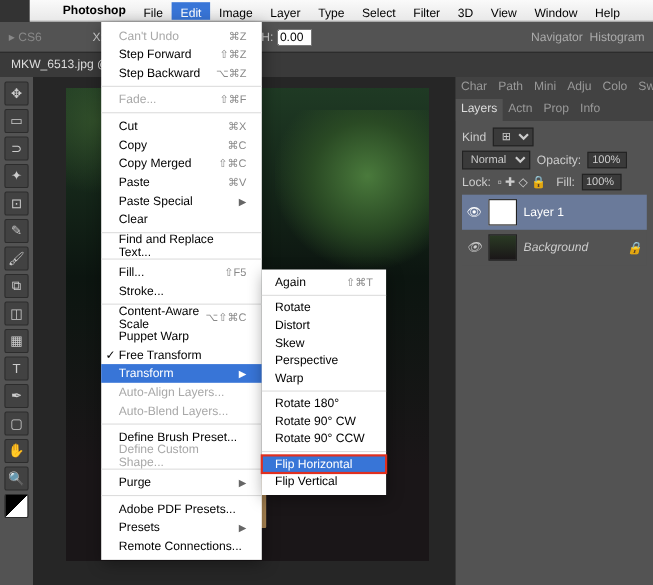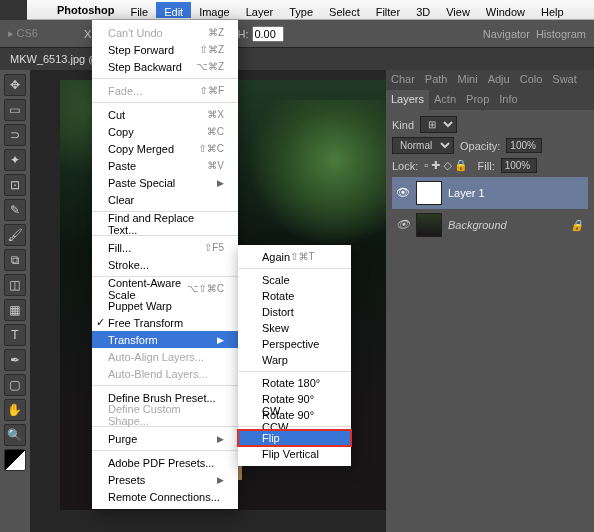--- a/index.html
+++ b/index.html
@@ -17,21 +17,21 @@
 .lefttools { width: 30px; background: #535353; display: flex; flex-direction: column; align-items: center; padding-top: 4px; gap: 3px; }
 .lefttools .tool { width: 22px; height: 22px; background: #424242; border: 1px solid #2c2c2c; border-radius: 2px; color: #ccc; display:flex; align-items:center; justify-content:center; font-size:12px; }
 .canvas { flex: 1; background: #262626; position: relative; overflow:hidden; }
 .photo { position: absolute; left: 30px; top: 10px; width: 330px; height: 430px; background: linear-gradient(180deg,#1f3a24 0%, #0c1510 40%, #1a1618 80%); }
 .photo .foliage { position:absolute; top:20px; right:0; width:140px; height:150px; background: radial-gradient(circle at 60% 40%, #4a7a3c 0%, #2a4a24 40%, transparent 70%); }
 .photo .foliage2 { position:absolute; top:0; left:0; width:90px; height:100px; background: radial-gradient(circle at 30% 30%, #3a5a2e 0%, transparent 70%); opacity:.7; }
 .photo .boots { position:absolute; bottom:30px; left:50%; transform:translateX(-50%); width:40px; height:60px; }
 .photo .boots::before, .photo .boots::after { content:""; position:absolute; bottom:0; width:14px; height:45px; background:#b8905a; border-radius:3px 3px 1px 1px; }
 .photo .boots::before { left:3px; }
 .photo .boots::after { right:3px; }
-.rightpanels { width: 208px; background: #535353; display:flex; flex-direction:column; }
+.rightpanels { width: 180px; background: #535353; display:flex; flex-direction:column; }
 .rp-tabs { height: 20px; background:#424242; display:flex; font-size:9px; color:#999; }
 .rp-tabs span { padding: 3px 5px; }
 .rp-tabs span.act { background:#535353; color:#ddd; }
 .rp-sec { padding: 6px; color:#ccc; font-size:10px; }
 .rp-sec .row { display:flex; align-items:center; gap:6px; margin-bottom:4px; }
 .rp-sec select, .rp-sec input { background:#3a3a3a; border:1px solid #222; color:#ccc; font-size:10px; padding:1px 3px; }
 .layer { display:flex; align-items:center; background:#6a7a9a; color:#fff; padding:4px; gap:6px; font-size:10px; }
 .layer.bg { background:#535353; color:#ccc; font-style:italic; }
 .layer .eye { width:14px; height:14px; }
 .layer .thumb { width:26px; height:24px; background:#fff; border:1px solid #222; }
@@ -41,21 +41,21 @@
 .dropdown .row { display:flex; justify-content:space-between; align-items:center; padding: 2px 14px 2px 16px; color:#000; height:17px; }
 .dropdown .row.dis { color:#a8a8a8; }
 .dropdown .row.hover { background:#3875d7; color:#fff; }
 .dropdown .row.check::before { content:"✓"; position:absolute; left:4px; }
 .dropdown .row .kb { color:#888; font-size:10px; }
 .dropdown .row .arr { font-size:9px; color:#666; }
 .dropdown .row.hover .arr { color:#fff; }
 .dropdown hr { border:none; border-top:1px solid #ddd; margin:3px 0; }
 
 .submenu { position:absolute; top:245px; left:238px; width:113px; background:#fff; box-shadow: 2px 4px 14px rgba(0,0,0,.4); padding:4px 0; z-index:110; }
-.submenu .row { display:flex; padding:2px 24px; height:16px; color:#000; position:relative; }
+.submenu .row { display:flex; justify-content:space-between; padding:2px 12px; height:16px; color:#000; position:relative; }
 .submenu .row .kb { color:#888; font-size:10px; }
 .submenu .row.highlight { background:#3875d7; color:#fff; outline:2px solid #e03020; outline-offset:-1px; }
 .submenu hr { border:none; border-top:1px solid #ddd; margin:3px 0; }
 </style>
 </head>
 <body>
 
 <div class="menubar">
   <div class="apple"></div>
   <div class="app">Photoshop</div>
@@ -272,23 +272,20 @@
       <span>Remote Connections...</span>
     </div>
   </div>
 <div class="submenu" id="transform-sub">
     <div class="row dis">
       <span>Again</span>
       <span class="kb">⇧⌘T</span>
     </div>
     <hr>
     <div class="row">
-      <span>Scale</span>
-    </div>
-    <div class="row">
       <span>Rotate</span>
     </div>
     <div class="row">
       <span>Distort</span>
     </div>
     <div class="row">
       <span>Skew</span>
     </div>
     <div class="row">
       <span>Perspective</span>

